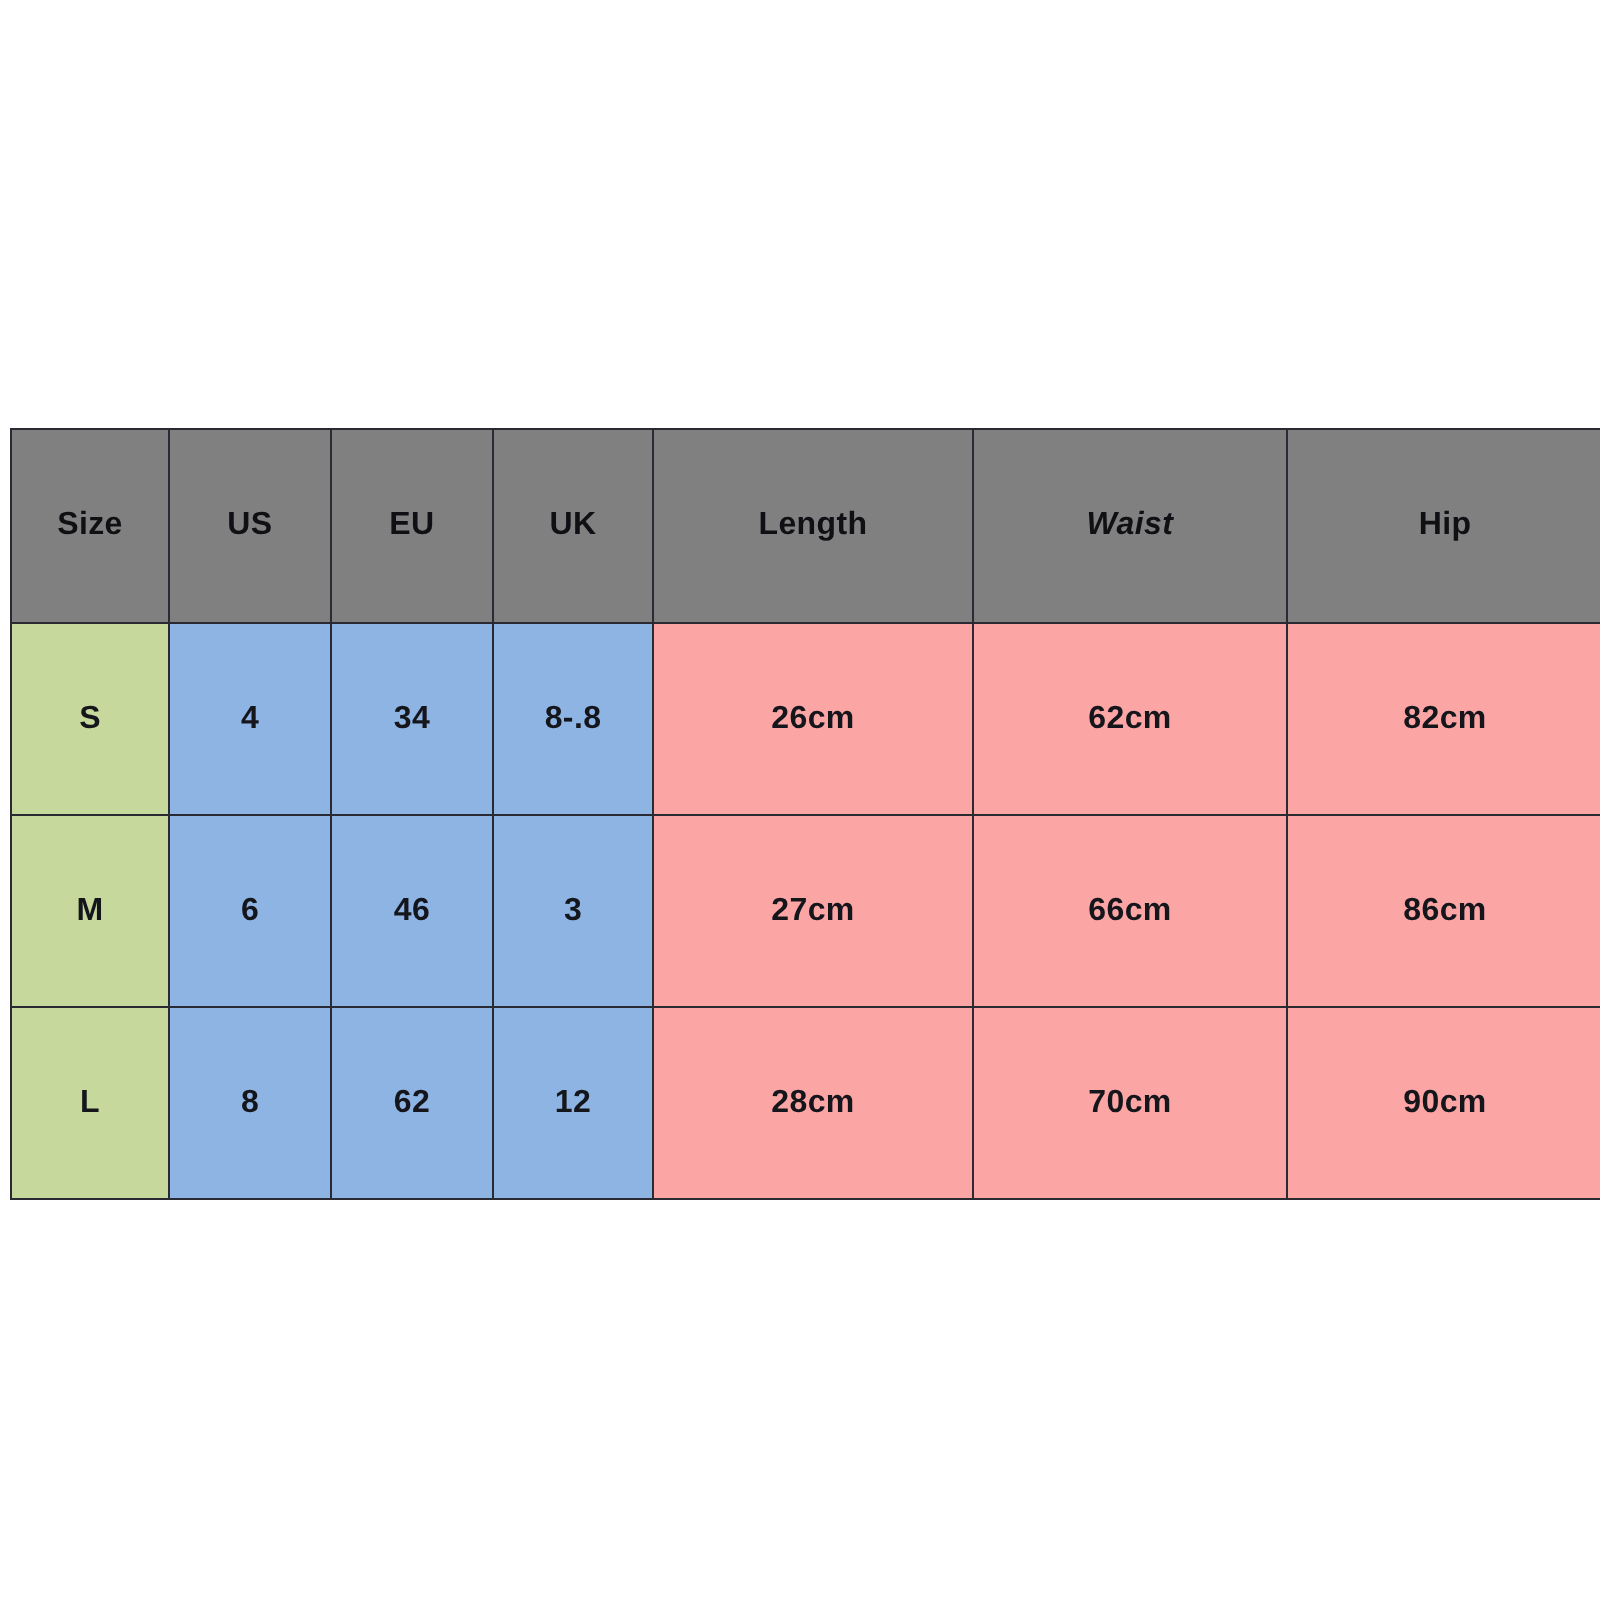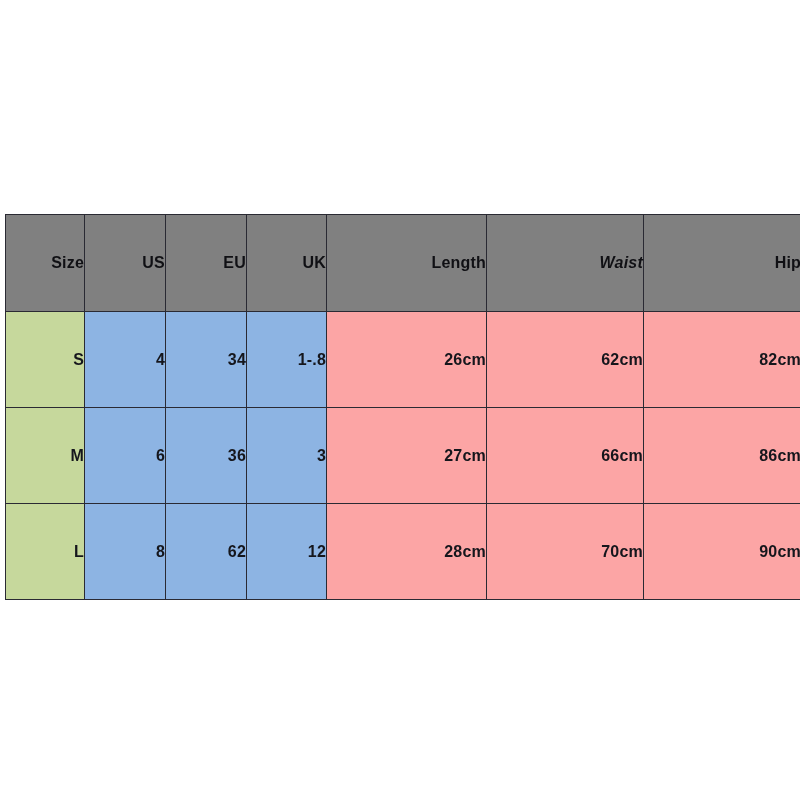--- a/index.html
+++ b/index.html
@@ -27,21 +27,21 @@
     left: 5px;
     top: 214px;
     width: 790px;
     border-collapse: collapse;
     table-layout: fixed;
   }
 
   #size-chart td,
   #size-chart th {
     border: 1px solid #2a2a33;
-    text-align: right;
+    text-align: center;
     vertical-align: middle;
     padding: 0;
     font-size: 16px;
     font-weight: bold;
     color: #15161c;
     letter-spacing: 0.2px;
   }
 
   
   .col-size   { width: 78px; }
@@ -91,30 +91,30 @@
         <th class="col-waist">Waist</th>
         <th class="col-hip">Hip</th>
       </tr>
     </thead>
     <tbody>
 
       <tr>
         <td class="cell-size">S</td>
         <td class="cell-intl">4</td>
         <td class="cell-intl">34</td>
-        <td class="cell-intl">1-.8</td>
+        <td class="cell-intl">8-.8</td>
         <td class="cell-measure">26cm</td>
         <td class="cell-measure">62cm</td>
         <td class="cell-measure">82cm</td>
       </tr>
 
       <tr>
         <td class="cell-size">M</td>
         <td class="cell-intl">6</td>
-        <td class="cell-intl">36</td>
+        <td class="cell-intl">46</td>
         <td class="cell-intl">3</td>
         <td class="cell-measure">27cm</td>
         <td class="cell-measure">66cm</td>
         <td class="cell-measure">86cm</td>
       </tr>
 
       <tr>
         <td class="cell-size">L</td>
         <td class="cell-intl">8</td>
         <td class="cell-intl">62</td>

